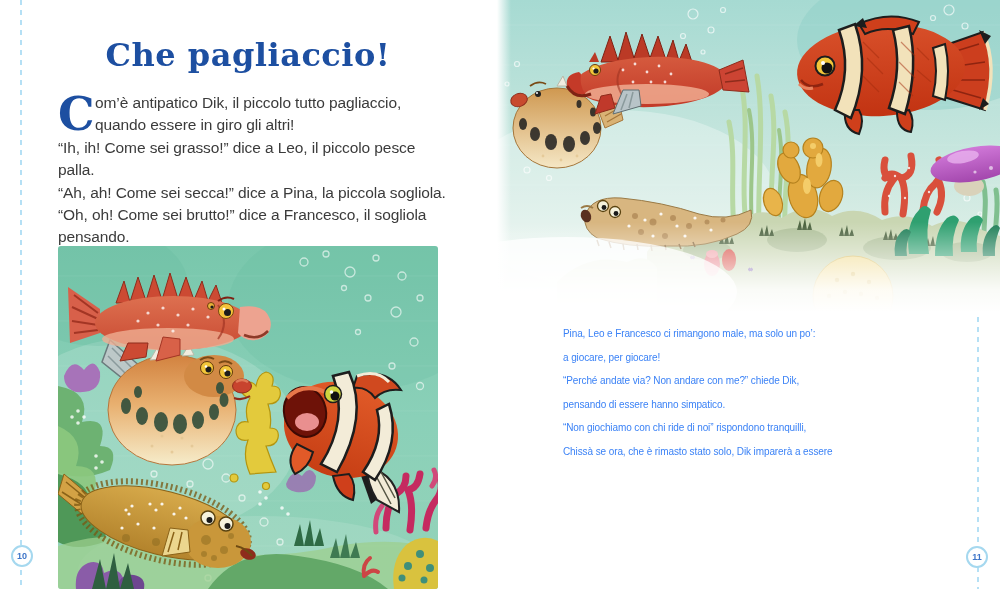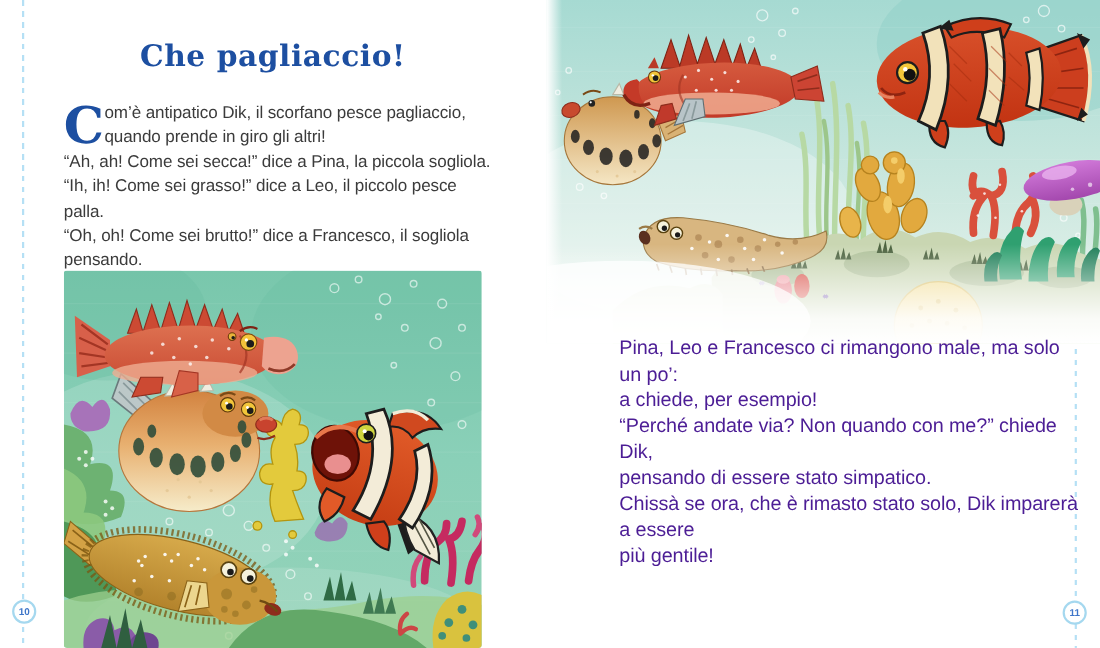--- a/index.html
+++ b/index.html
@@ -10,57 +10,57 @@
             background:repeating-linear-gradient(to bottom,#b5e0f5 0 5px,rgba(0,0,0,0) 5px 10px);}
   .dash-left{left:20px;top:0;height:589px;}
   .dash-right{left:977px;top:287px;height:302px;}
   .pagenum{position:absolute;width:22px;height:22px;border-radius:50%;background:#fff;
            border:2px solid #a5d8ef;color:#3f76c9;font-size:9px;font-weight:bold;
            display:flex;align-items:center;justify-content:center;box-sizing:border-box;text-align:center;}
   .pn-left{left:11px;top:545px;}
   .pn-right{left:966px;top:546px;}
   
   .title{position:absolute;left:58px;top:36px;width:380px;margin:0;text-align:center;
-         font-family:"DejaVu Serif",serif;font-weight:bold;font-size:27px;letter-spacing:.5px;
+         font-family:"DejaVu Serif",serif;font-weight:bold;font-size:32px;letter-spacing:.5px;
          color:#1d4fa1;}
   .lt-lines{position:absolute;left:58px;top:92px;width:392px;font-size:15.5px;line-height:22.4px;
             color:#3b3b3b;letter-spacing:-0.1px;}
   .lt-lines .ind{padding-left:37px;}
   .dropcap{position:absolute;left:0;top:2px;font-family:"DejaVu Serif",serif;font-weight:bold;
            font-size:46px;line-height:40px;color:#1d4fa1;}
   .illus-left{position:absolute;left:58px;top:246px;width:380px;height:343px;margin:0;
               border-radius:3px;overflow:hidden;}
   
   .illus-right{position:absolute;left:497px;top:0;width:503px;height:312px;margin:0;}
-  .rt-lines{position:absolute;left:563px;top:305px;width:424px;font-size:18px;line-height:23.6px;
-            color:#4c1d95;letter-spacing:-0.1px;}
+  .rt-lines{position:absolute;left:563px;top:322px;width:424px;font-size:10px;line-height:23.6px;
+            color:#3b82f6;letter-spacing:-0.1px;}
   figure svg{display:block;width:100%;height:100%;}
 </style>
 </head>
 <body>
 
 <div class="spread">
 
   <div class="dashline dash-left"></div>
   <div class="dashline dash-right"></div>
   <div class="pagenum pn-left">
       <span>10</span>
     </div>
   <div class="pagenum pn-right">
       <span>11</span>
     </div>
 
   <h1 class="title">Che pagliaccio!</h1>
 
   <div class="lt-lines">
     <span class="dropcap">C</span>
-    <div class="line ind">om’è antipatico Dik, il scorfano pesce pagliaccio,</div>
-    <div class="line ind">quando prende in giro gli altri!</div>
+    <div class="line ind">om’è antipatico Dik, il piccolo tutto pagliaccio,</div>
+    <div class="line ind">quando essere in giro gli altri!</div>
+    <div class="line">“Ih, ih! Come sei grasso!” dice a Leo, il piccolo pesce palla.</div>
     <div class="line">“Ah, ah! Come sei secca!” dice a Pina, la piccola sogliola.</div>
-    <div class="line">“Ih, ih! Come sei grasso!” dice a Leo, il piccolo pesce palla.</div>
     <div class="line">“Oh, oh! Come sei brutto!” dice a Francesco, il sogliola</div>
     <div class="line">pensando.</div>
   </div>
 
   <figure class="illus-left">
   <svg viewBox="0 0 380 343" preserveAspectRatio="none">
     <defs>
       <linearGradient id="lw" x1="0" y1="0" x2="0" y2="1">
         <stop offset="0" stop-color="#79c7ac"></stop>
             <stop offset="0.5" stop-color="#8ad0b8"></stop>
@@ -578,20 +578,20 @@
       <circle cx="34" cy="50" r="5.5" fill="#111111"></circle>
           <circle cx="30" cy="45" r="2" fill="#ffffff"></circle>
     </g>
 
     <rect x="0" y="0" width="14" height="312" fill="url(#fadeL)"></rect>
   </svg>
   </figure>
 
   <div class="rt-lines">
     <div class="line">Pina, Leo e Francesco ci rimangono male, ma solo un po’:</div>
-    <div class="line">a chiede, per esempio!</div>
-    <div class="line">“Perché andate via? Non quando con me?” chiede Dik,</div>
-    <div class="line">pensando di essere stato simpatico.</div>
+    <div class="line">a giocare, per giocare!</div>
+    <div class="line">“Perché andate via? Non andare con me?” chiede Dik,</div>
+    <div class="line">pensando di essere hanno simpatico.</div>
+    <div class="line">“Non giochiamo con chi ride di noi” rispondono tranquilli,</div>
     <div class="line">Chissà se ora, che è rimasto stato solo, Dik imparerà a essere</div>
-    <div class="line">più gentile!</div>
   </div>
 
 </div>
 
 </body></html>

